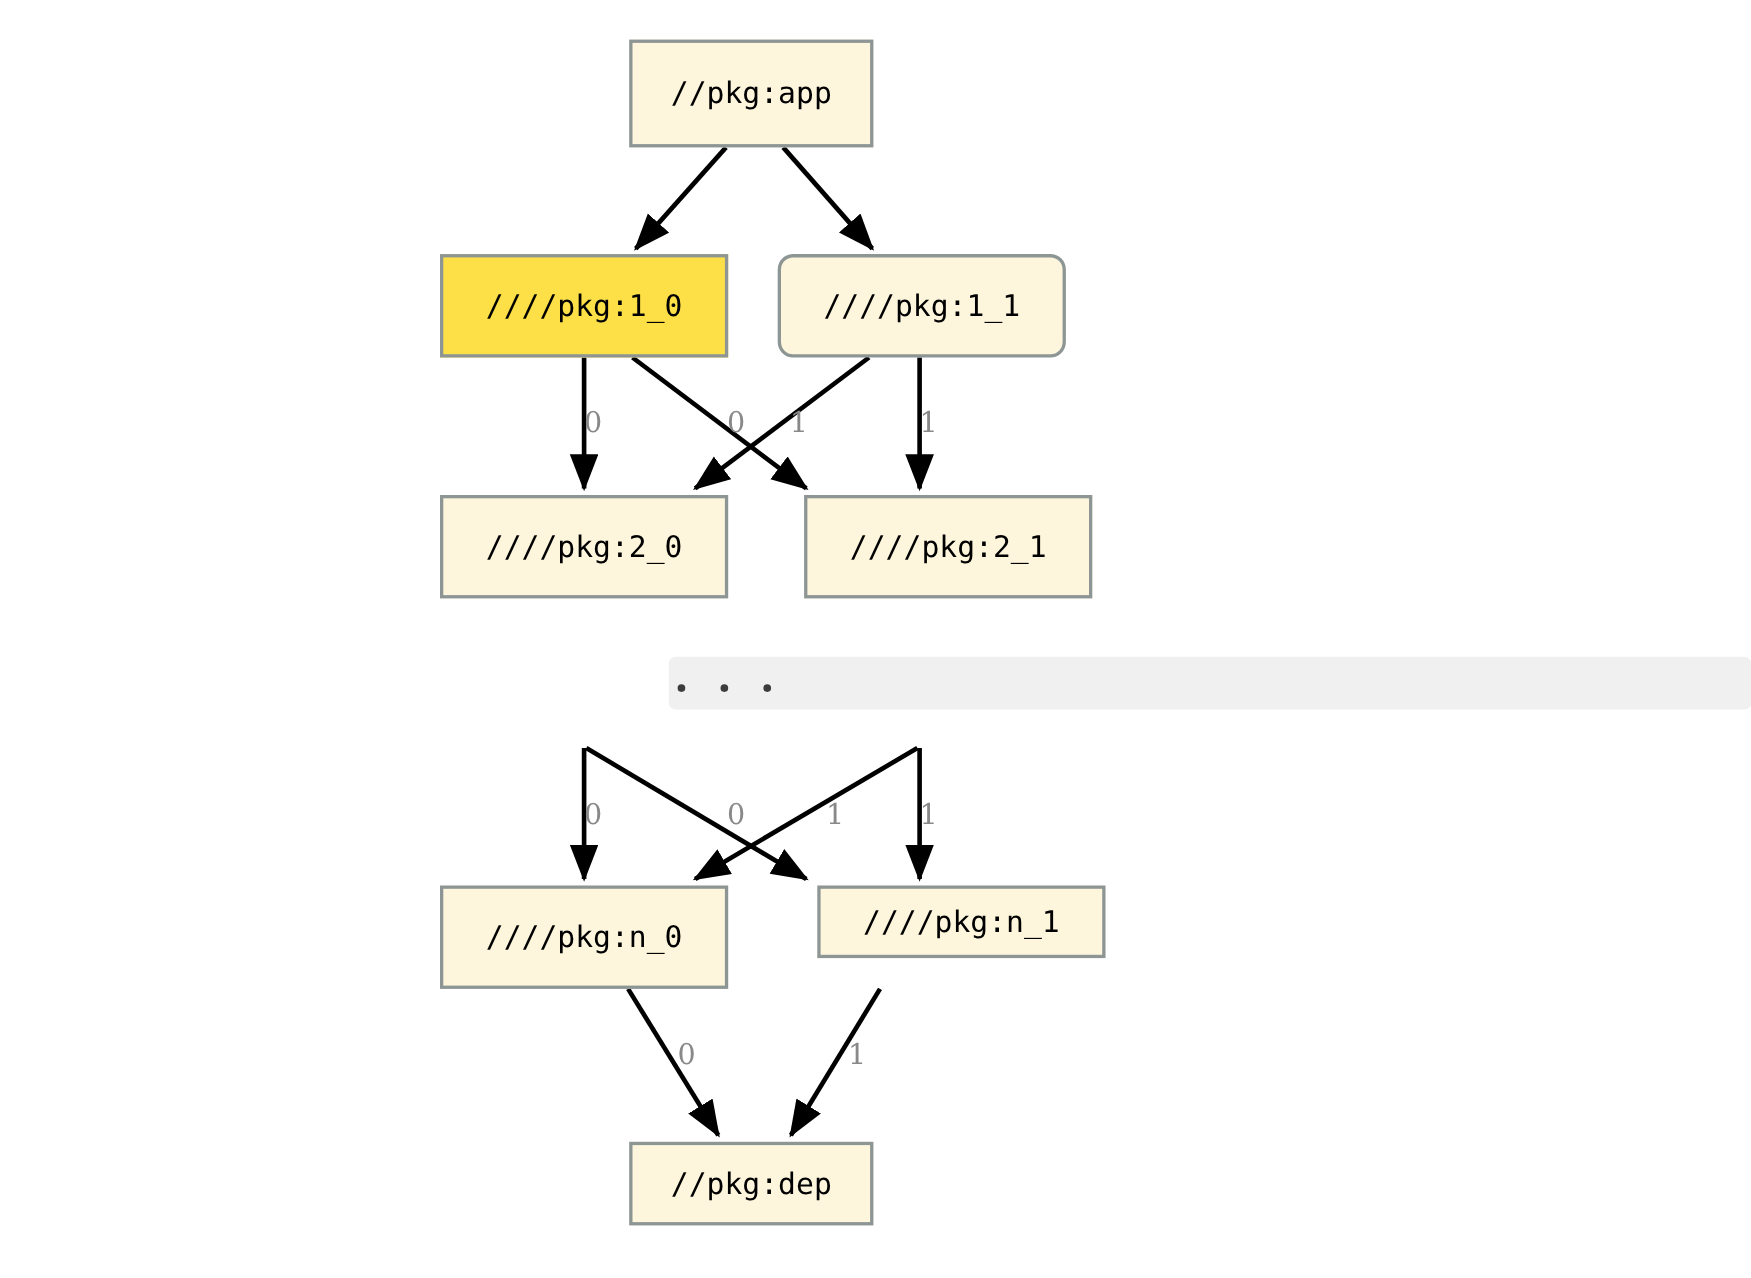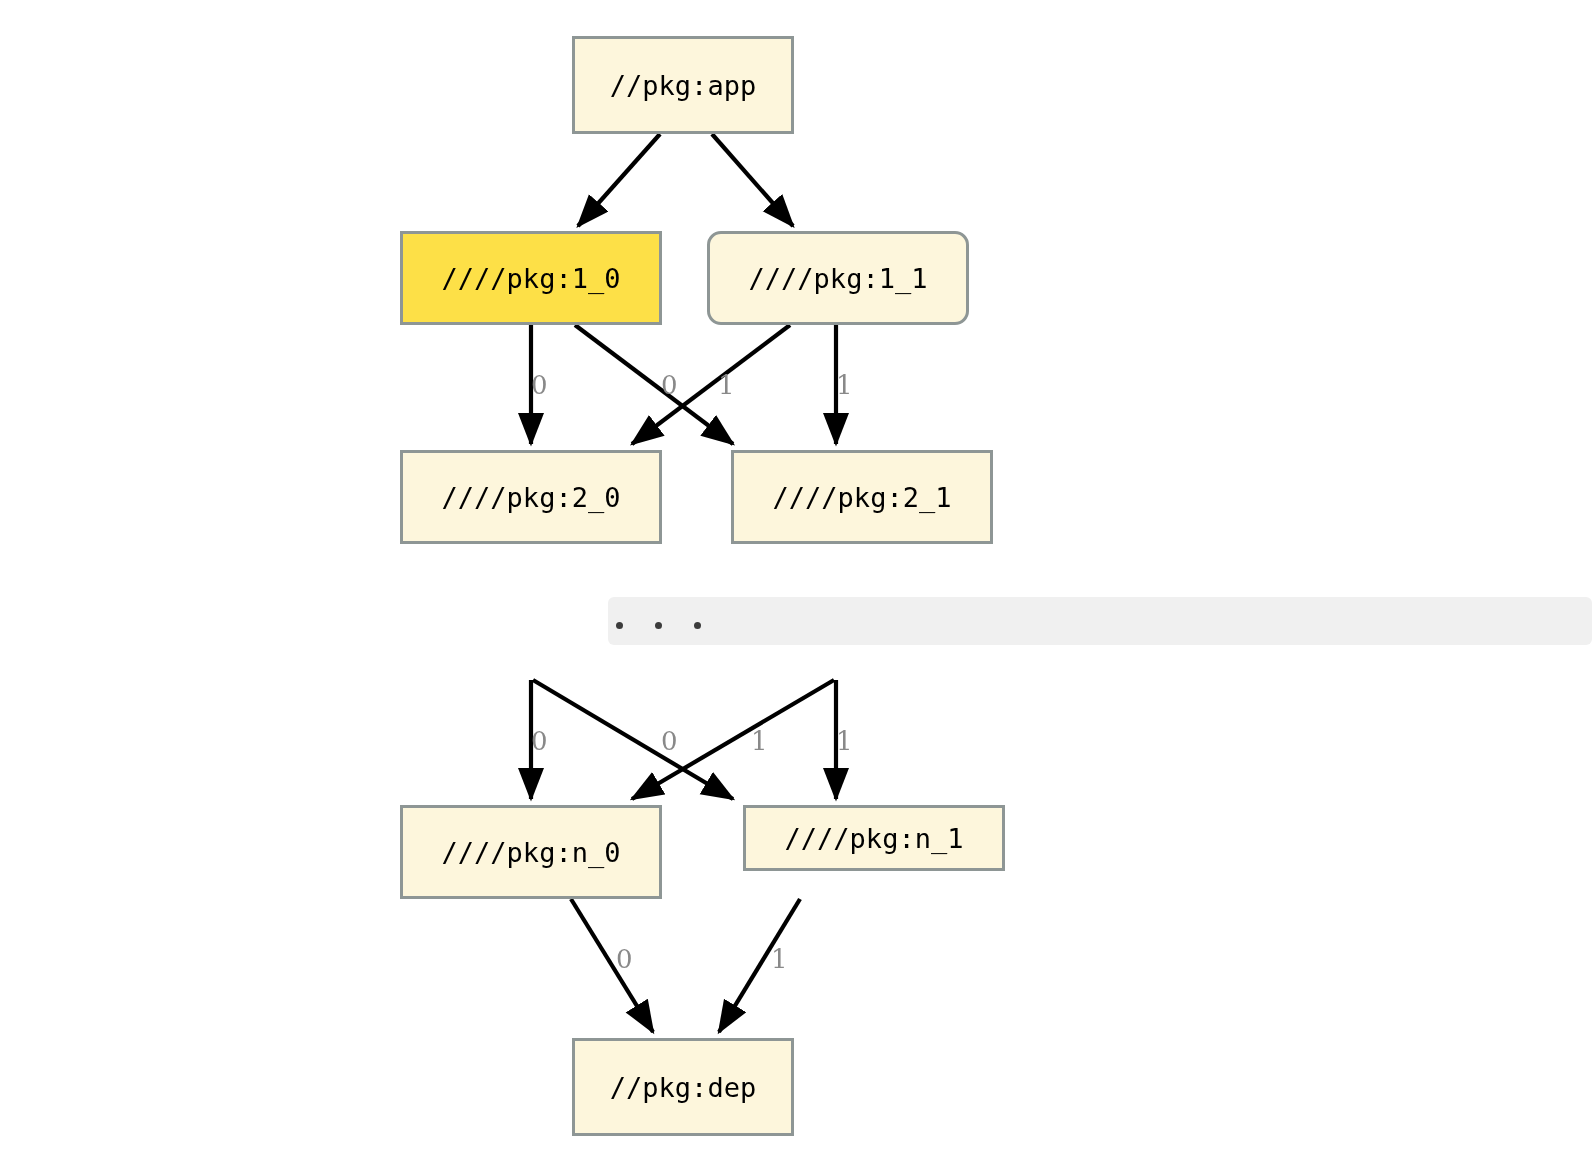--- a/index.html
+++ b/index.html
@@ -120,21 +120,21 @@
       </div>
       <div class="node-box" style="left: 707px; top: 450px; width: 262px; height: 94px; background: rgb(253, 246, 220); border-color: rgb(142, 150, 149); margin-left: 24px;">
         <span class="node-label">////pkg:2_1</span>
       </div>
       <div class="node-box" style="left: 400px; top: 805px; width: 262px; height: 94px; background: rgb(253, 246, 220); border-color: rgb(142, 150, 149); text-align: center;">
         <span class="node-label">////pkg:n_0</span>
       </div>
       <div class="node-box" style="left: 743px; top: 805px; width: 262px; height: 66px; background: rgb(253, 246, 220); border-color: rgb(142, 150, 149);">
         <span class="node-label">////pkg:n_1</span>
       </div>
-      <div class="node-box" style="left: 572px; top: 1038px; width: 222px; height: 98px; background: rgb(253, 246, 220); border-color: rgb(142, 150, 149);">
+      <div class="node-box" style="left: 572px; top: 1038px; width: 222px; height: 76px; background: rgb(253, 246, 220); border-color: rgb(142, 150, 149);">
         <span class="node-label">//pkg:dep</span>
       </div>
     </div>
   <div id="edge-labels-layer">
       <span class="edge-label" style="left: 531px; top: 370px; color: rgb(137, 137, 137);">0</span>
       <span class="edge-label" style="left: 661px; top: 370px; color: rgb(137, 137, 137);">0</span>
       <span class="edge-label" style="left: 718px; top: 370px; color: rgb(137, 137, 137);">1</span>
       <span class="edge-label" style="left: 836px; top: 370px; color: rgb(137, 137, 137);">1</span>
       <span class="edge-label" style="left: 531px; top: 726px; color: rgb(137, 137, 137);">0</span>
       <span class="edge-label" style="left: 661px; top: 726px; color: rgb(137, 137, 137);">0</span>

